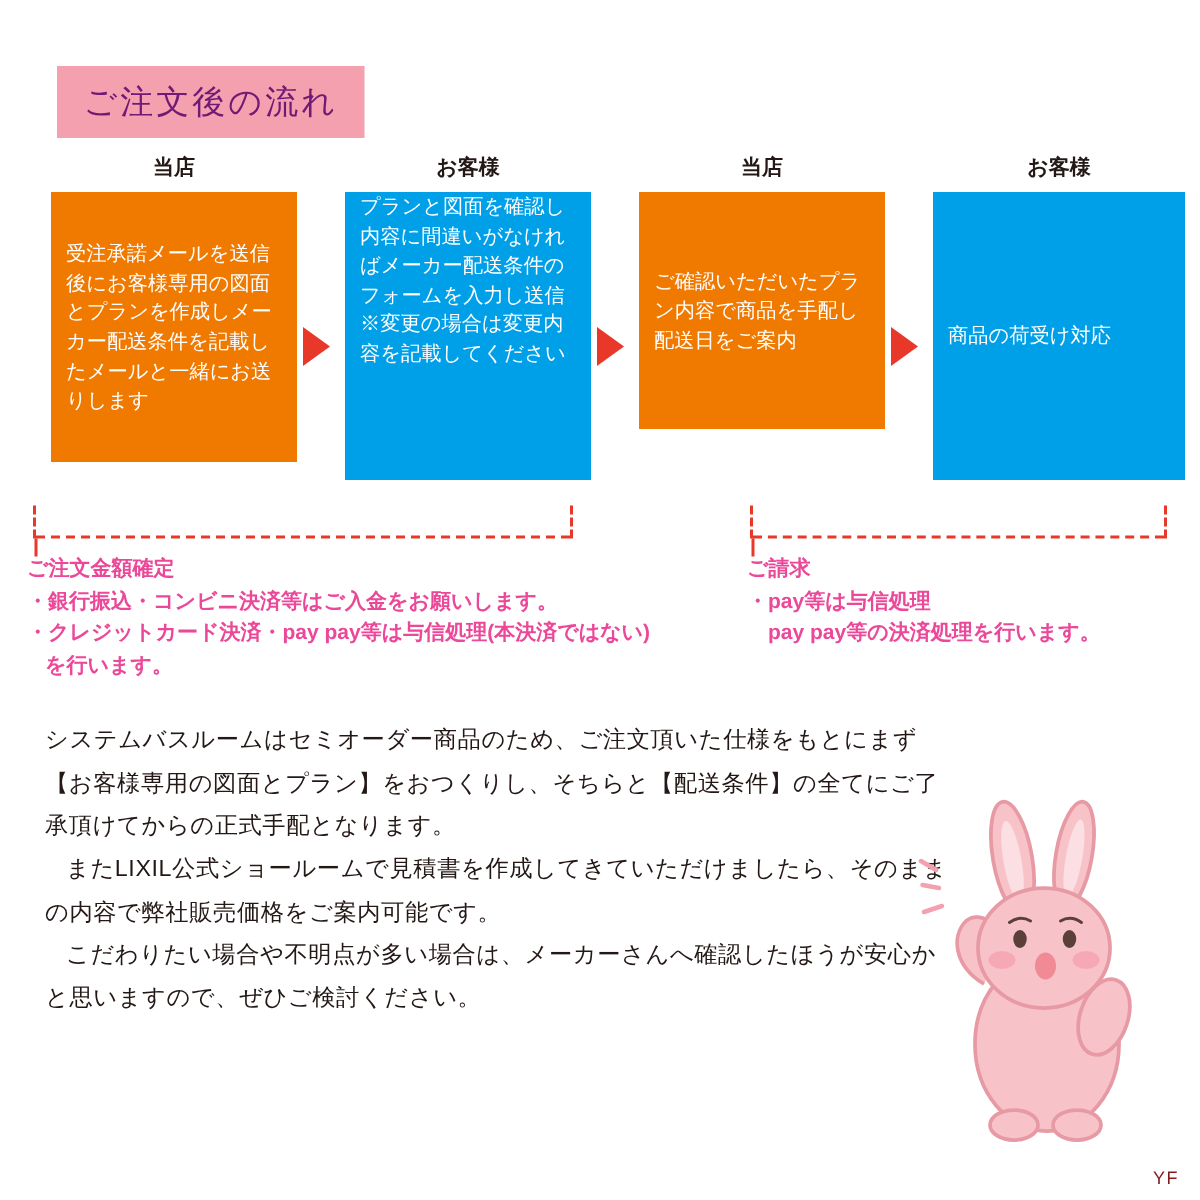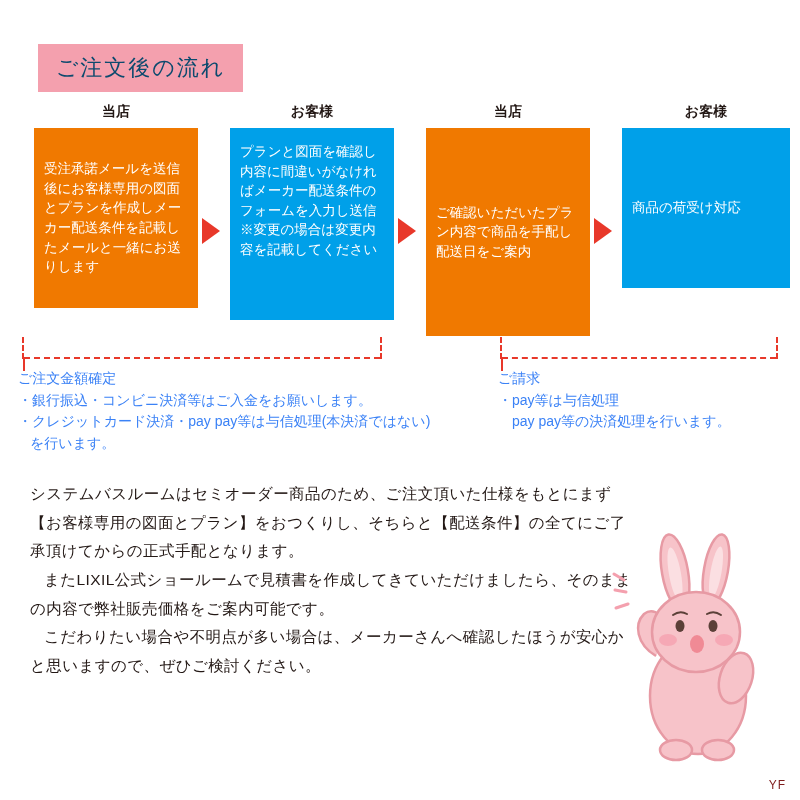--- a/index.html
+++ b/index.html
@@ -22,21 +22,21 @@
     left: 38px;
     top: 44px;
     width: 205px;
     height: 48px;
     background: #f4a0ae;
     display: flex;
     align-items: center;
     justify-content: center;
   }
   .title-banner .title-text {
-    color: #0c4a6e;
+    color: #701a75;
     font-size: 22px;
     letter-spacing: 2px;
     font-weight: normal;
   }
 
   
   .flow {
     position: absolute;
     left: 0;
     top: 100px;
@@ -54,56 +54,57 @@
     font-weight: bold;
     color: #231815;
     height: 22px;
     line-height: 22px;
   }
   .step-box {
     margin-top: 6px;
     color: #ffffff;
     font-size: 13.5px;
     line-height: 1.45;
-    padding: 14px 10px;
+    padding: 0 10px;
     box-sizing: border-box;
     display: flex;
     align-items: center;
   }
   .step-box.orange { background: #f07900; }
   .step-box.blue   { background: #00a0e9; }
 
   .step-1 { left: 22px;  width: 164px; }
   .step-1 .step-box { height: 180px; }
   .step-2 { left: 218px; width: 164px; }
   .step-2 .step-box { height: 192px; align-items: flex-start; }
   .step-3 { left: 414px; width: 164px; }
-  .step-3 .step-box { height: 208px; }
+  .step-3 .step-box { height: 158px; }
   .step-4 { left: 610px; width: 168px; }
-  .step-4 .step-box { height: 160px; font-family: Liberation Serif, serif; }
+  .step-4 .step-box { height: 192px; font-family: Liberation Serif, serif; }
 
   
   .arrow {
     position: absolute;
     width: 0; height: 0;
     border-top: 13px solid transparent;
     border-bottom: 13px solid transparent;
     border-left: 18px solid #e8382a;
     top: 118px;
   }
   .arrow-1 { left: 190px; }
   .arrow-2 { left: 386px; }
   .arrow-3 { left: 582px; }
 
   
   .note {
     position: absolute;
-    color: #3b82f6;
+    color: #ec4899;
     font-size: 14px;
     line-height: 1.55;
+    font-weight: bold;
   }
   .note .note-title {
     font-size: 14px;
     display: block;
   }
   .bracket {
     position: absolute;
     border: 2px dashed #e8382a;
     border-top: none;
     box-sizing: border-box;

